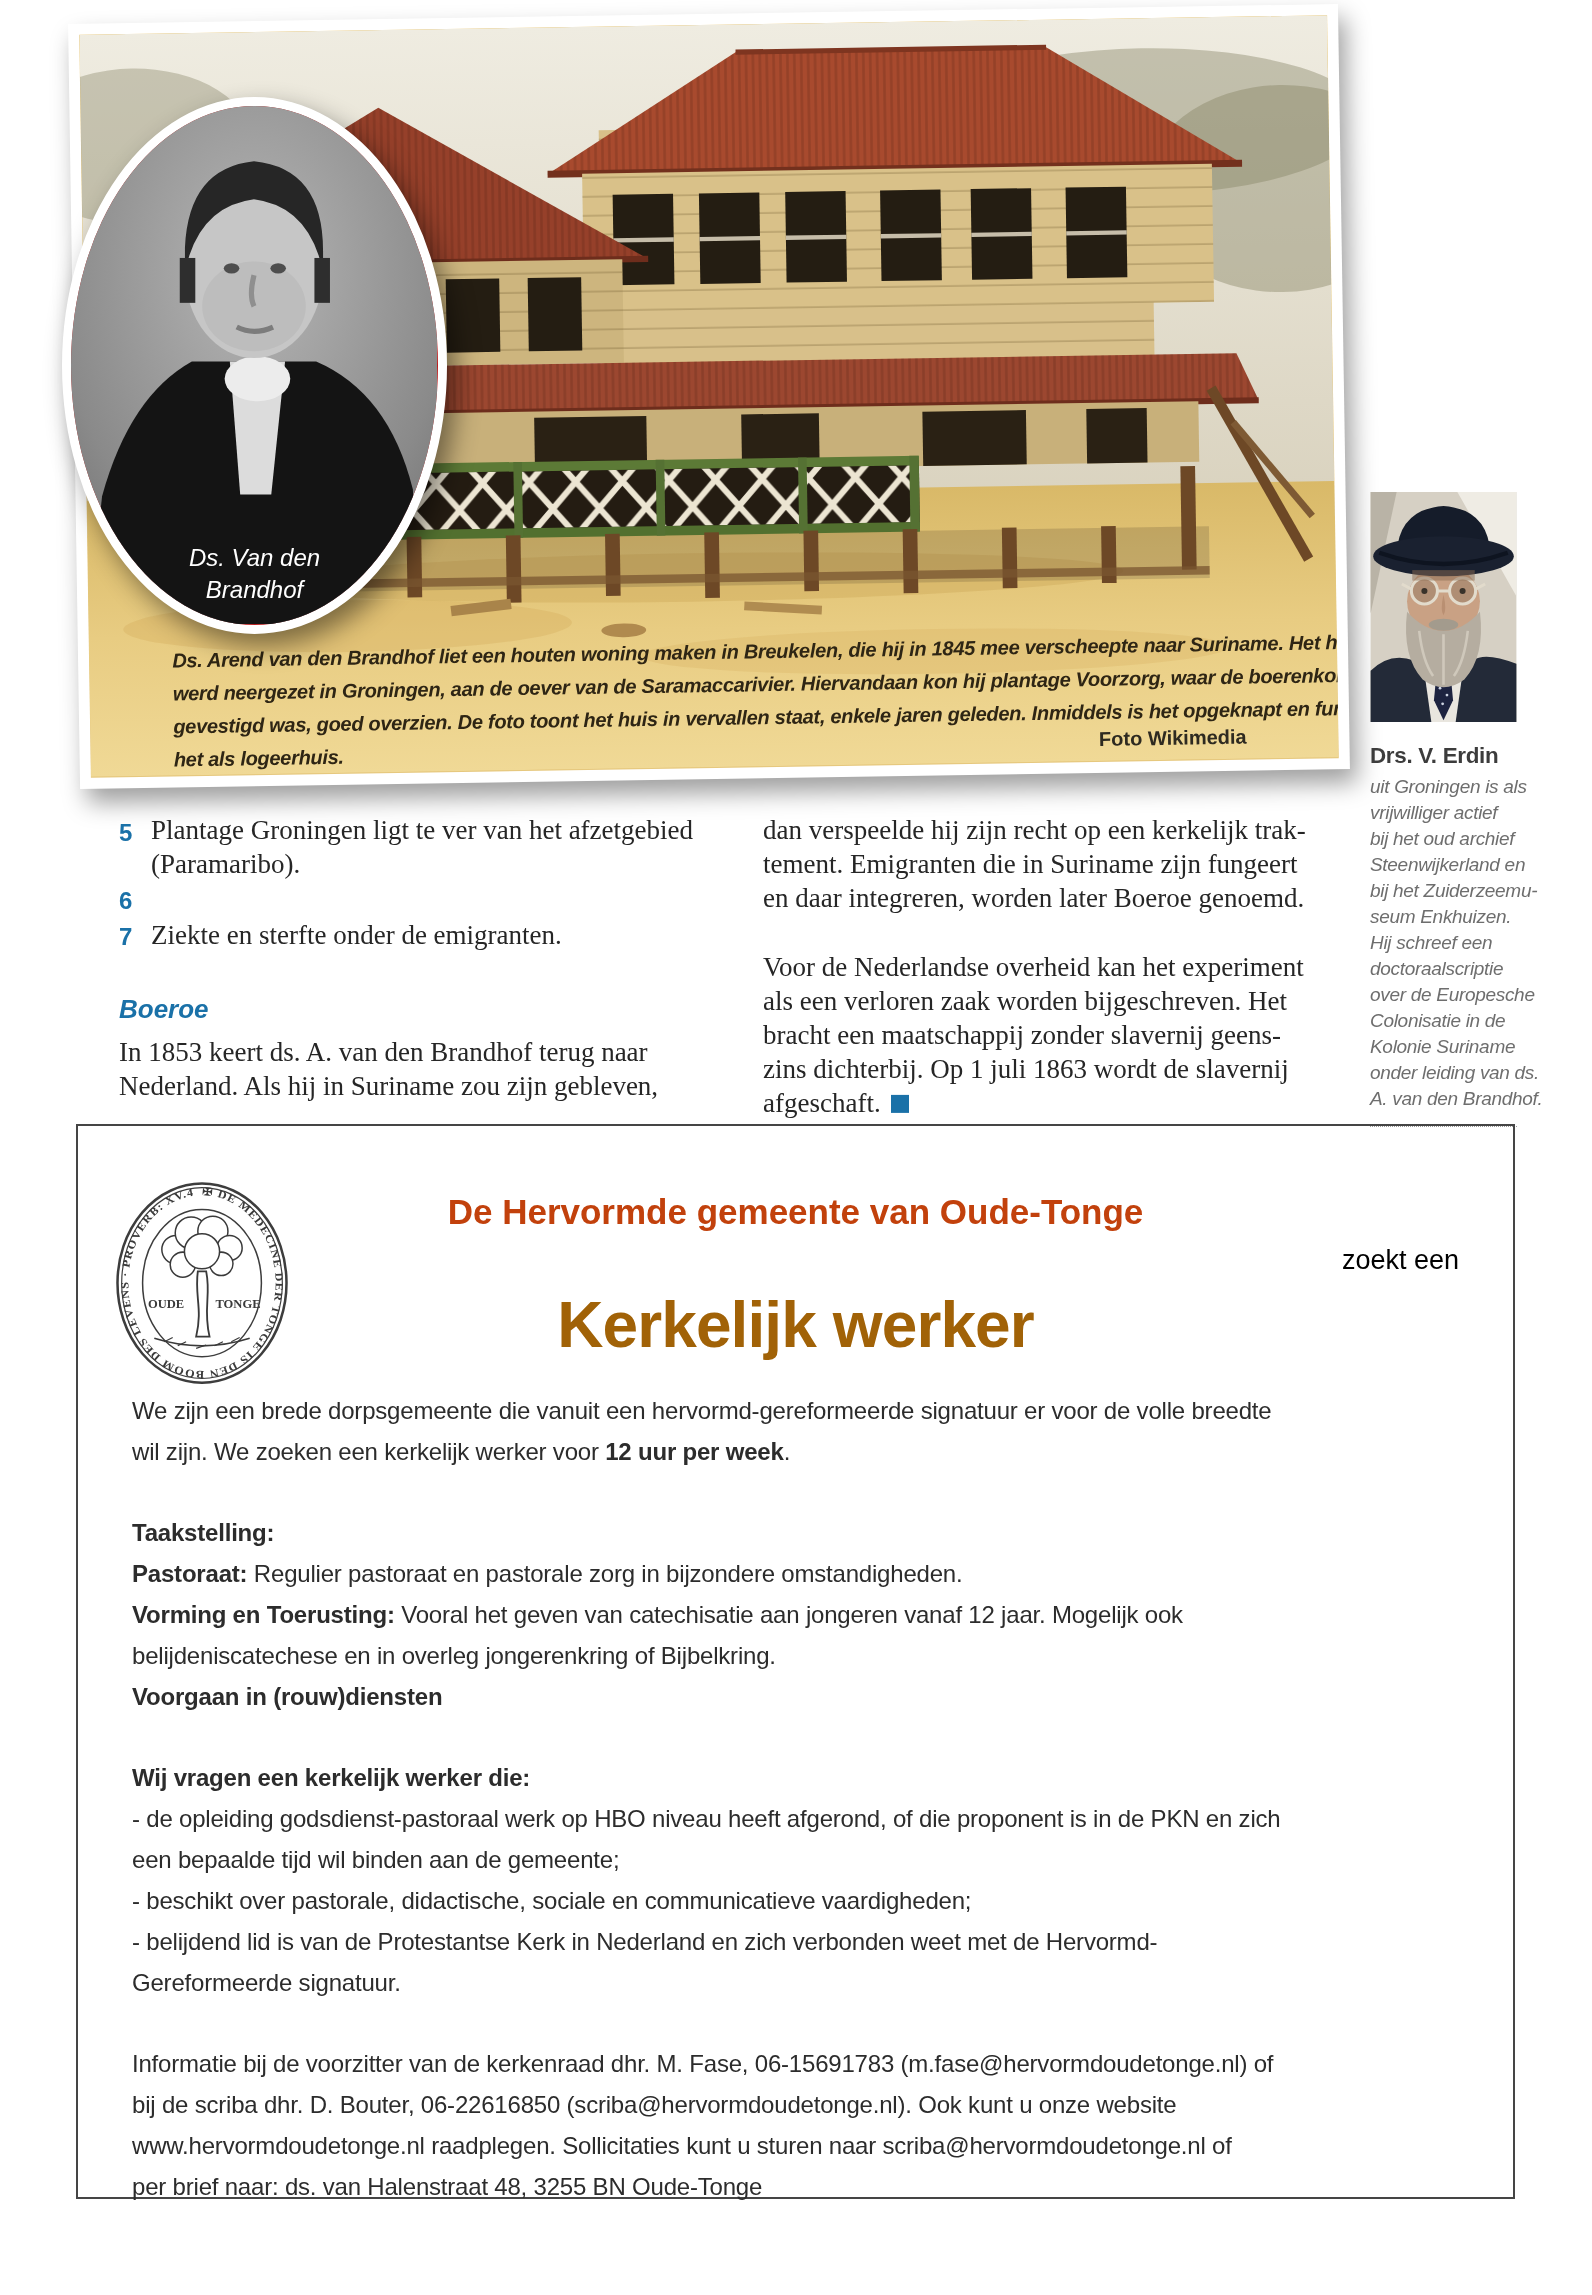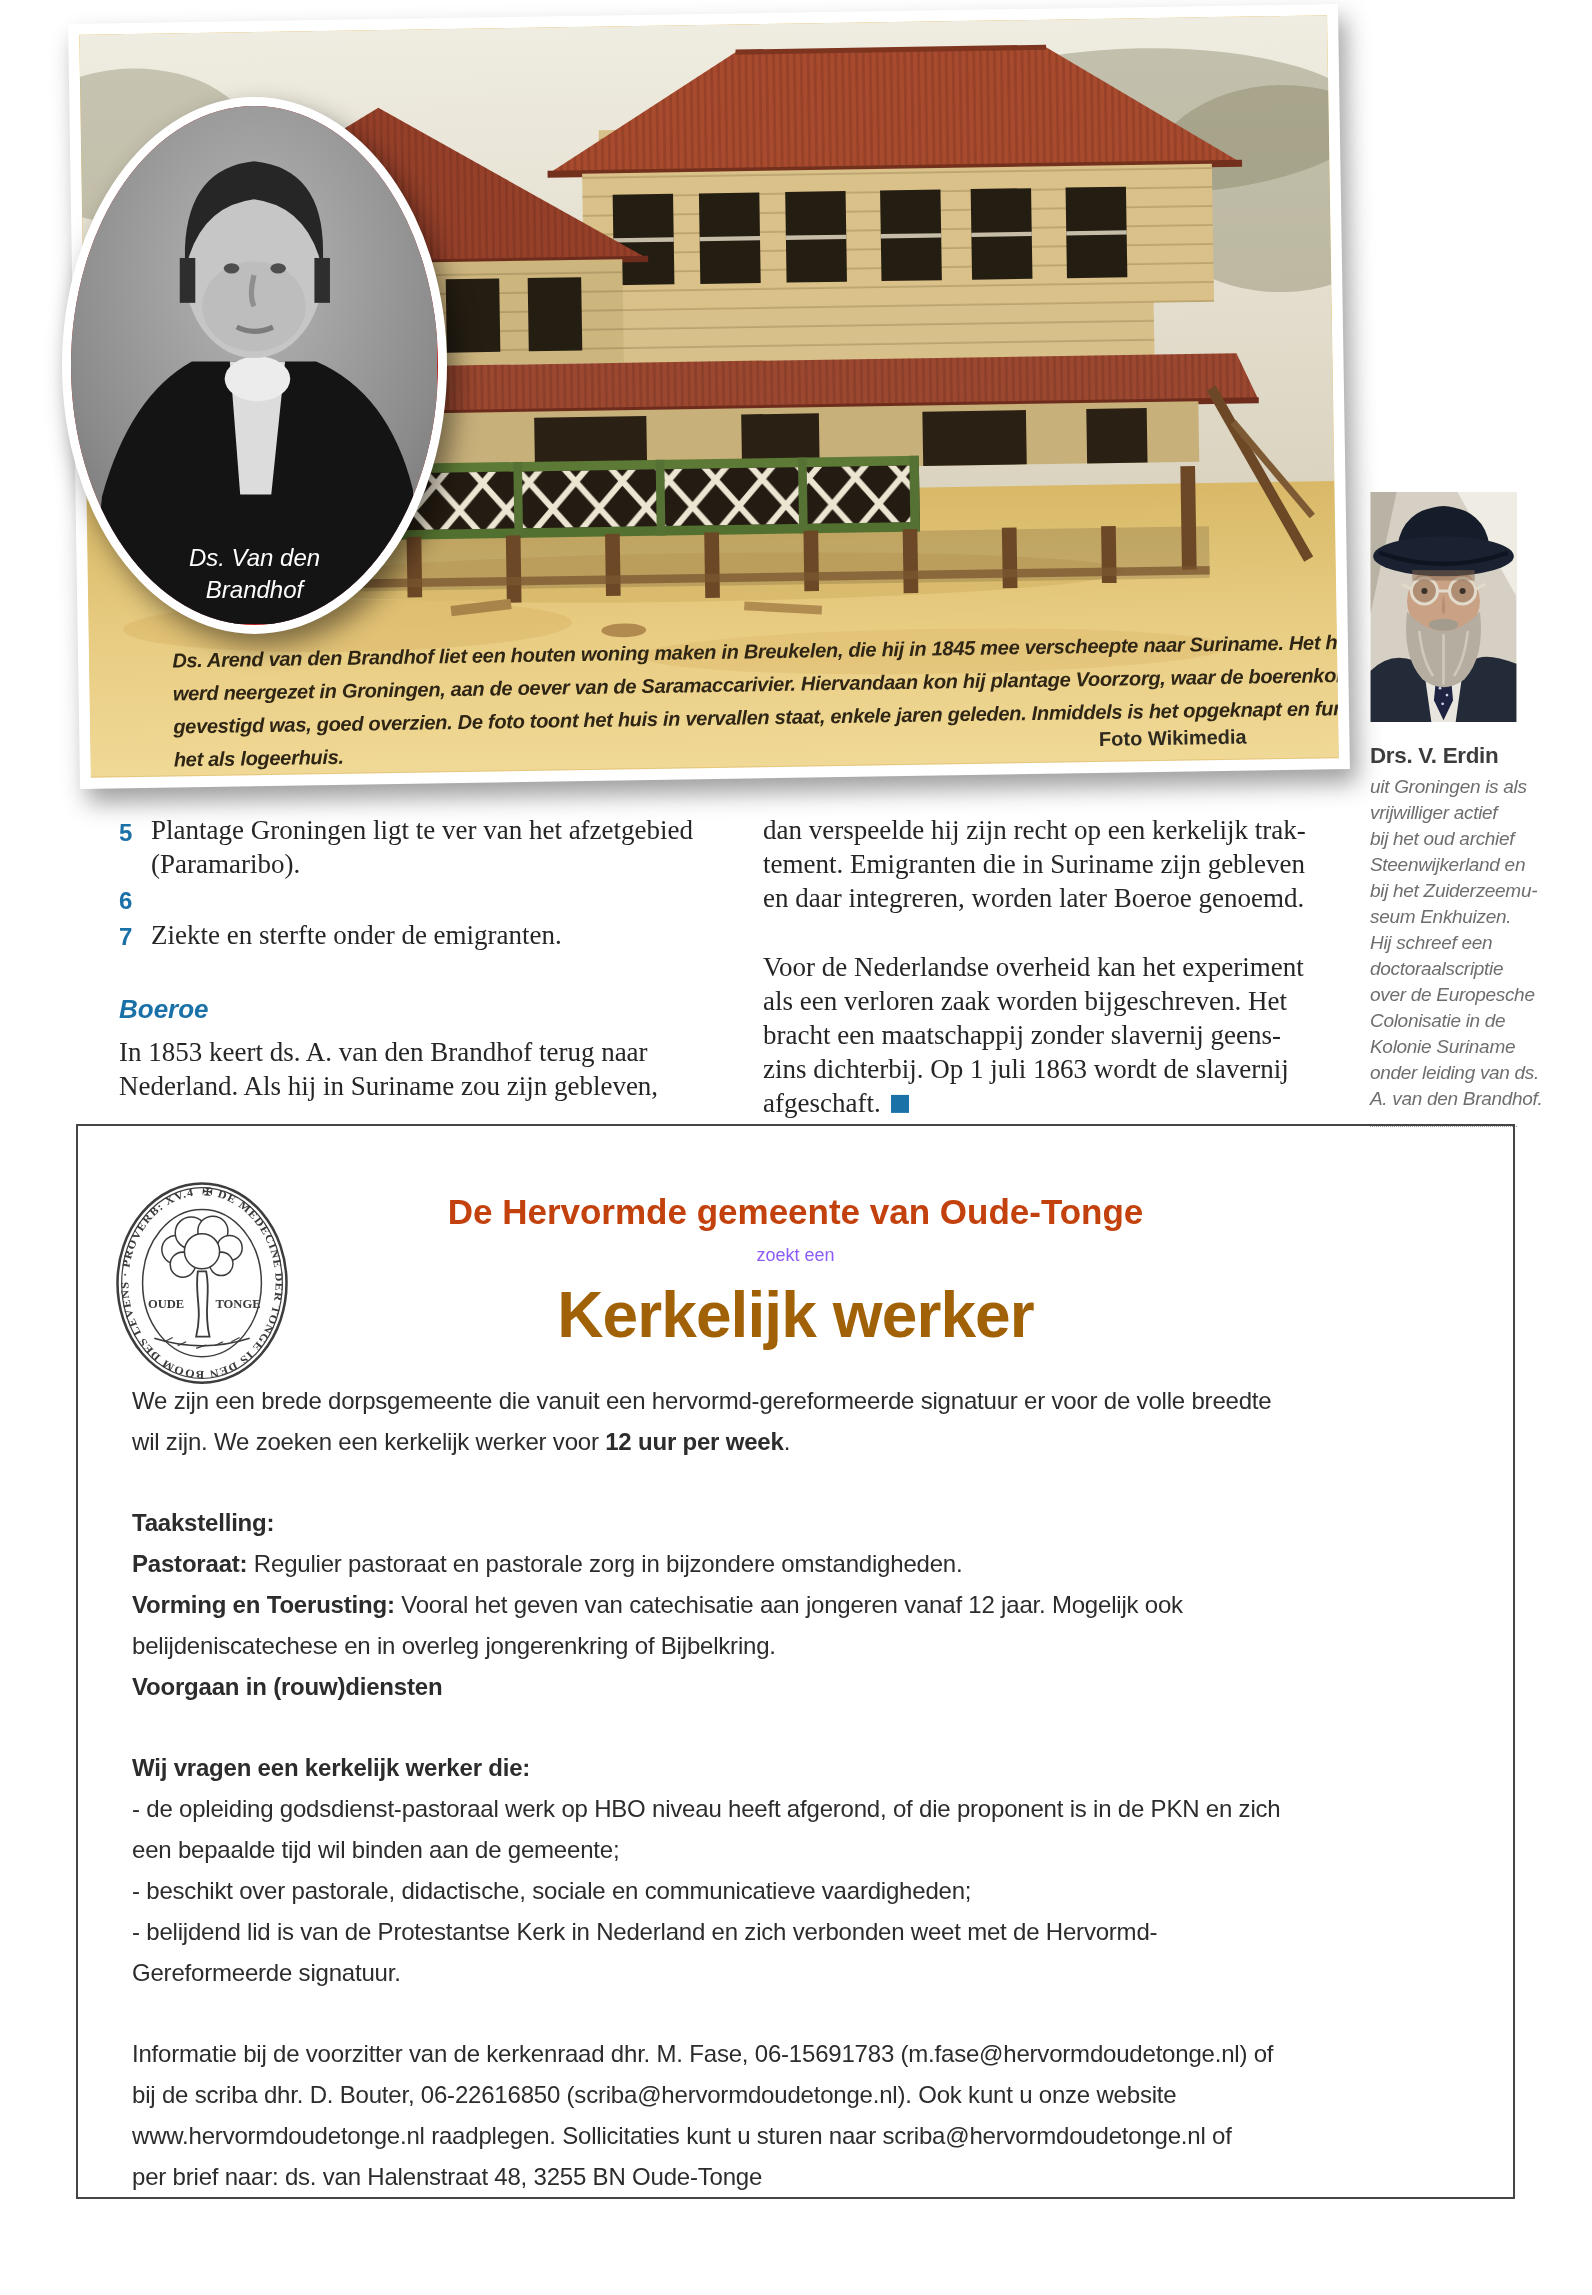--- a/index.html
+++ b/index.html
@@ -60,21 +60,21 @@
   .col2-p2{margin-top:35px;}
   .end-mark{display:inline-block;width:18px;height:18px;background:var(--accent);
     margin-left:10.4px;transform:translateY(0.9px);}
   
   .ad{
     position:absolute;left:76px;top:1124px;width:1439px;height:1075px;
     border:2.6px solid #454545;box-sizing:border-box;padding:0 54px;
   }
   .ad-logo{position:absolute;left:35px;top:55px;width:178px;height:205px;}
   .ad-head{text-align:center;margin-top:66px;font-weight:700;font-size:35px;color:#c2410c;}
-  .ad-seek{text-align:center;margin-top:13px;font-size:18px;color:#8b5cf6;}
+  .ad-seek{text-align:right;margin-top:13px;font-size:27px;color:#000000;}
   .ad-title{text-align:center;margin-top:12px;font-weight:700;font-size:64px;
     letter-spacing:-0.9px;color:#a16207;}
   .ad-body{margin-top:28px;font-size:24px;line-height:41px;color:#2c2c2c;letter-spacing:-0.2px;}
   .ad-p{margin:0 0 40px 0;}
   .ad-p .rl{white-space:nowrap;}
   .b{font-weight:700;}
 </style>
 </head>
 <body>
 
@@ -288,21 +288,21 @@
   </div>
   <div class="item">
     <span class="num">7</span>
     <span class="txt"><span>Ziekte en sterfte onder de emigranten.</span></span>
   </div>
   <div class="boeroe-heading">Boeroe</div>
   <div class="col1-par"><span>In 1853 keert ds. A. van den Brandhof terug naar</span><br><span>Nederland. Als hij in Suriname zou zijn gebleven,</span></div>
 </div>
 
 <div class="article-col" id="col2">
-  <div><span>dan verspeelde hij zijn recht op een kerkelijk trak-</span><br><span>tement. Emigranten die in Suriname zijn gebleven</span><br><span>en daar integreren, worden later Boeroe genoemd.</span></div>
+  <div><span>dan verspeelde hij zijn recht op een kerkelijk trak-</span><br><span>tement. Emigranten die in Suriname zijn fungeert</span><br><span>en daar integreren, worden later Boeroe genoemd.</span></div>
   <div class="col2-p2"><span><span>Voor de Nederlandse overheid kan het experiment</span><br><span>als een verloren zaak worden bijgeschreven. Het</span><br><span>bracht een maatschappij zonder slavernij geens-</span><br><span>zins dichterbij. Op 1 juli 1863 wordt de slavernij</span><br><span>afgeschaft.</span></span><span class="end-mark"></span></div>
 </div>
 
 <div class="ad">
   <svg class="ad-logo" viewBox="0 0 210 245">
     <defs>
       <path id="ringPath" d="M105 17 a88 105 0 1 1 -0.1 0" fill="none"></path>
     </defs>
     <ellipse cx="105" cy="122" rx="101" ry="119" fill="#ffffff" stroke="#3d3d3d" stroke-width="3"></ellipse>
     <ellipse cx="105" cy="122" rx="96" ry="114" fill="none" stroke="#3d3d3d" stroke-width="1.4"></ellipse>

